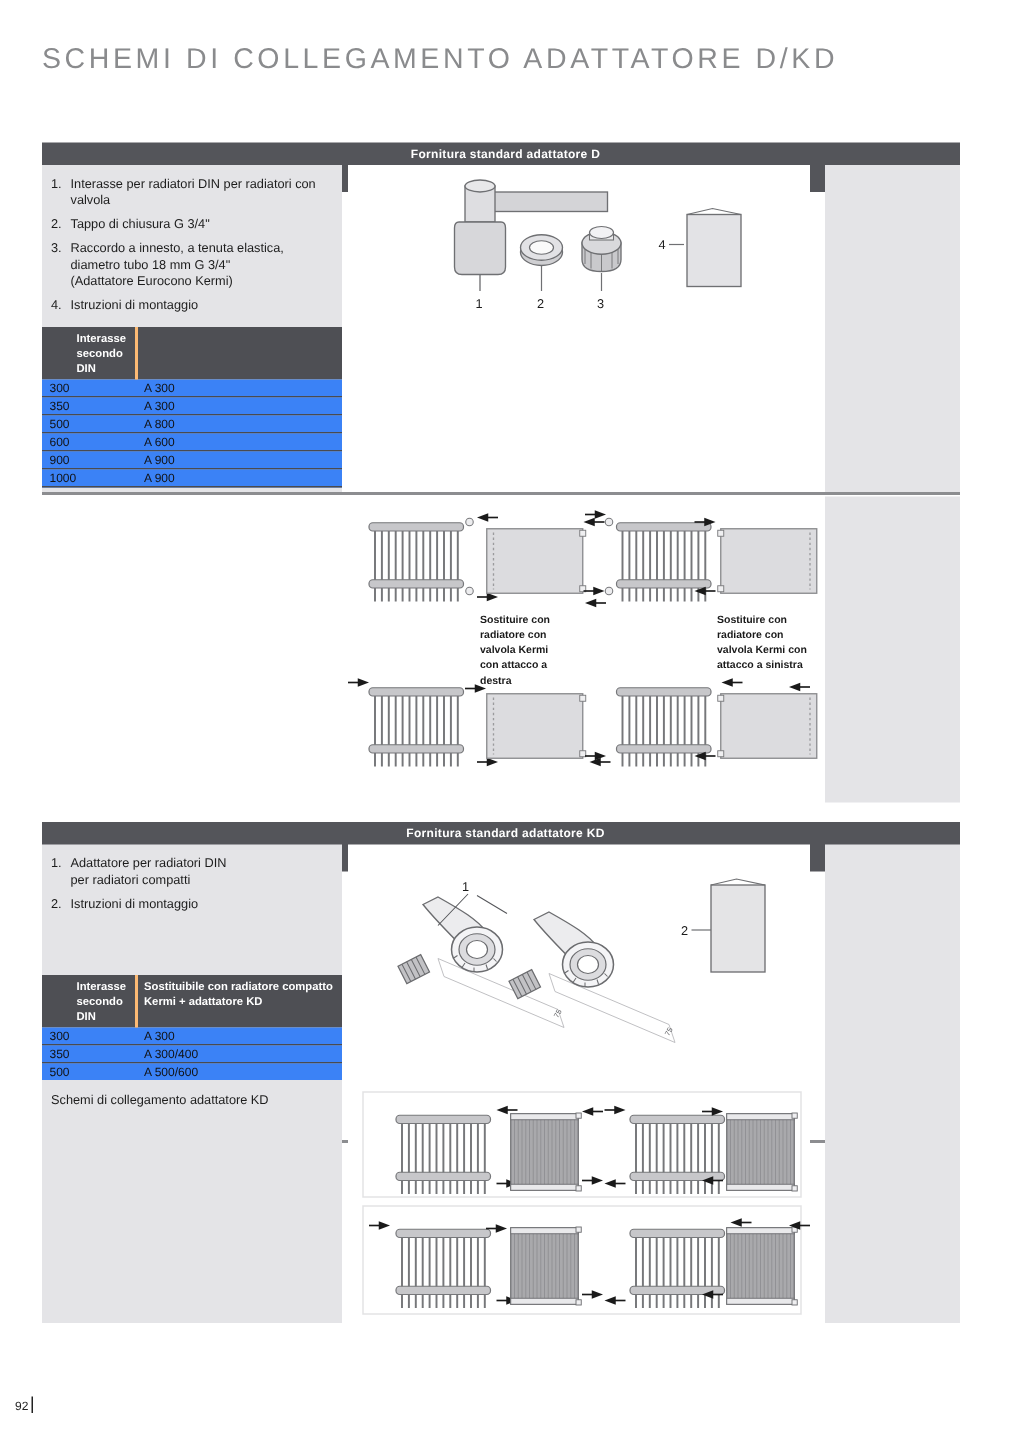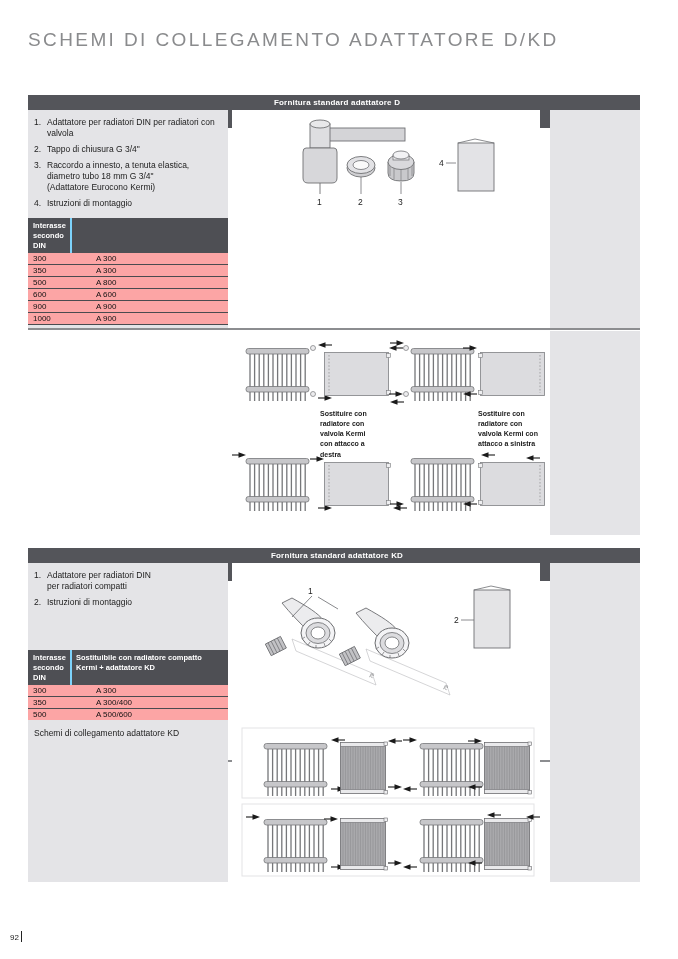--- a/index.html
+++ b/index.html
@@ -36,23 +36,23 @@
 
   .parts-list { padding:7px 6px 0 6px; font-size:8.5px; line-height:1.3; }
   .list-item { display:flex; margin-bottom:5px; }
   .list-item .num { width:13px; flex:none; }
   .list-item .txt { flex:1; white-space:pre-line; }
 
   .spare-table { position:absolute; left:0; width:200px; }
   .t-d  { top:108px; }
   .t-kd { top:87px; }
   .thead { display:flex; background:#4e4f54; color:#fff; font-size:7.5px; font-weight:bold; line-height:1.3; }
-  .th1 { width:44px; padding:3px 2px 3px 5px; border-right:2px solid #7dd3fc; white-space:pre-line; }
+  .th1 { width:64px; padding:3px 2px 3px 23px; border-right:2px solid #fdba74; white-space:pre-line; }
   .th2 { flex:1; padding:3px 2px 3px 4px; white-space:pre-line; }
-  .trow { display:flex; background:#fca5a5; border-bottom:1.2px solid #4a4b4f; height:12px; font-size:8px; line-height:11px; color:#111; }
+  .trow { display:flex; background:#3b82f6; border-bottom:1.2px solid #4a4b4f; height:12px; font-size:8px; line-height:11px; color:#111; }
   .td1 { width:64px; padding-left:5px; }
   .td2 { flex:1; padding-left:4px; }
 
   .scheme-label { padding:8px 6px 0 6px; font-size:8.5px; }
 
   .caption { position:absolute; font-size:7px; font-weight:bold; line-height:1.45; white-space:pre-line; color:#1a1a1a; }
   .cap-right { left:88px; top:78px; width:66px; }
   .cap-left  { left:246px; top:78px; width:66px; }
 
   svg { display:block; overflow:visible; }
@@ -117,21 +117,21 @@
 
 <div class="abs page-title">SCHEMI DI COLLEGAMENTO ADATTATORE D/KD</div>
 
 <div class="abs section-bar bar-d">Fornitura standard adattatore D</div>
 
 <div class="abs row row-a">
   <div class="left-panel">
     <div class="parts-list">
       <div class="list-item">
           <span class="num">1.</span>
-          <span class="txt">Adattatore per radiatori DIN per radiatori con
+          <span class="txt">Interasse per radiatori DIN per radiatori con
 valvola</span>
         </div>
       <div class="list-item">
           <span class="num">2.</span>
           <span class="txt">Tappo di chiusura G 3/4"</span>
         </div>
       <div class="list-item">
           <span class="num">3.</span>
           <span class="txt">Raccordo a innesto, a tenuta elastica,
 diametro tubo 18 mm G 3/4"

